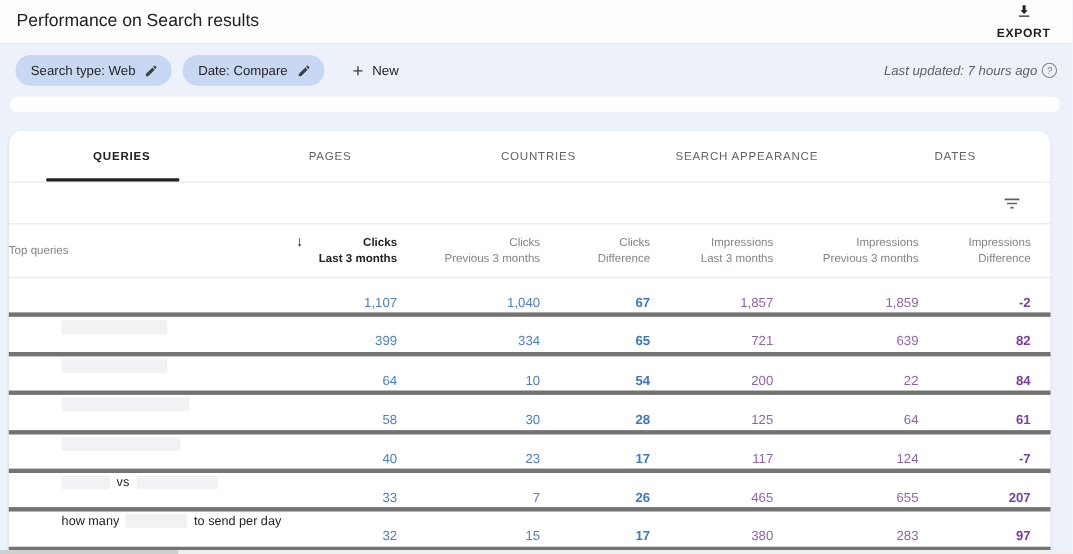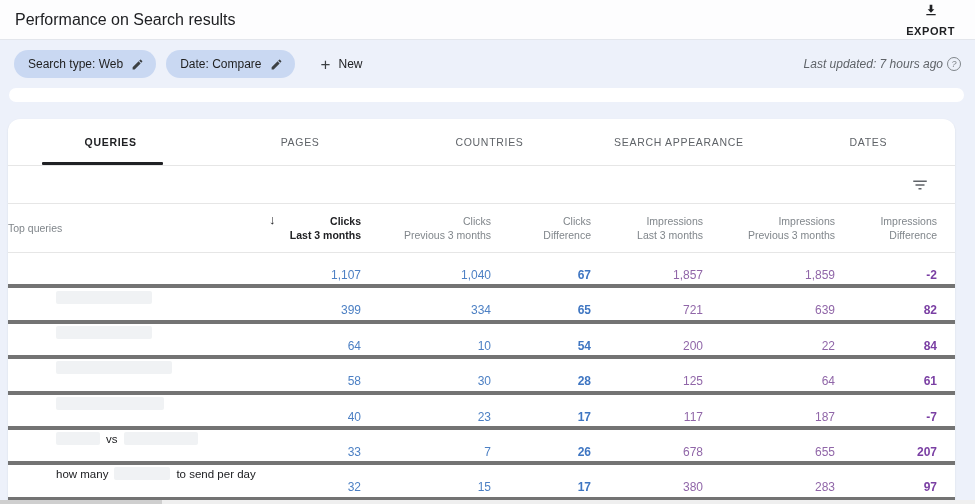--- a/index.html
+++ b/index.html
@@ -206,33 +206,33 @@
         <div class="trow data-row">
           <div class="qcell">
             <span class="redact" style="width: 44px;"></span>
             <span>vs</span>
             <span class="redact" style="width: 74px;"></span>
           </div>
           <div class="vcell c-clicks">40</div>
           <div class="vcell c-clicks">23</div>
           <div class="vcell c-clicks-diff">17</div>
           <div class="vcell c-imp">117</div>
-          <div class="vcell c-imp">187</div>
+          <div class="vcell c-imp">124</div>
           <div class="vcell c-imp-diff">-7</div>
         </div>
         <div class="trow data-row">
           <div class="qcell">
             <span>how many</span>
             <span class="redact" style="width: 56px;"></span>
             <span>to send per day</span>
           </div>
           <div class="vcell c-clicks">33</div>
           <div class="vcell c-clicks">7</div>
           <div class="vcell c-clicks-diff">26</div>
-          <div class="vcell c-imp">678</div>
+          <div class="vcell c-imp">465</div>
           <div class="vcell c-imp">655</div>
           <div class="vcell c-imp-diff">207</div>
         </div>
         <div class="trow data-row">
           <div class="qcell">
             <span class="redact" style="width: 44px;"></span>
             <span>vs</span>
             <span class="redact" style="width: 60px;"></span>
           </div>
           <div class="vcell c-clicks">32</div>

